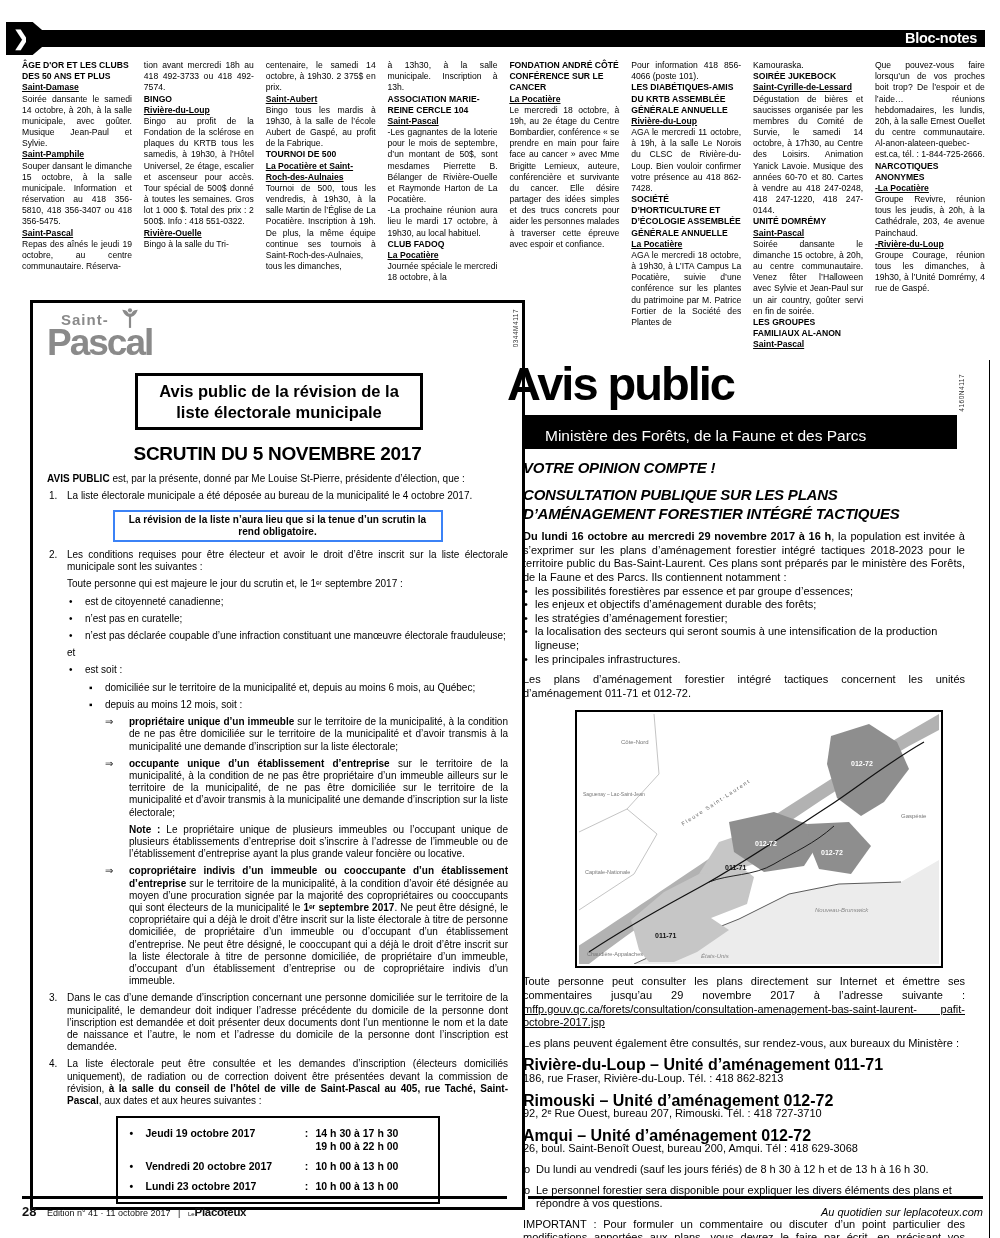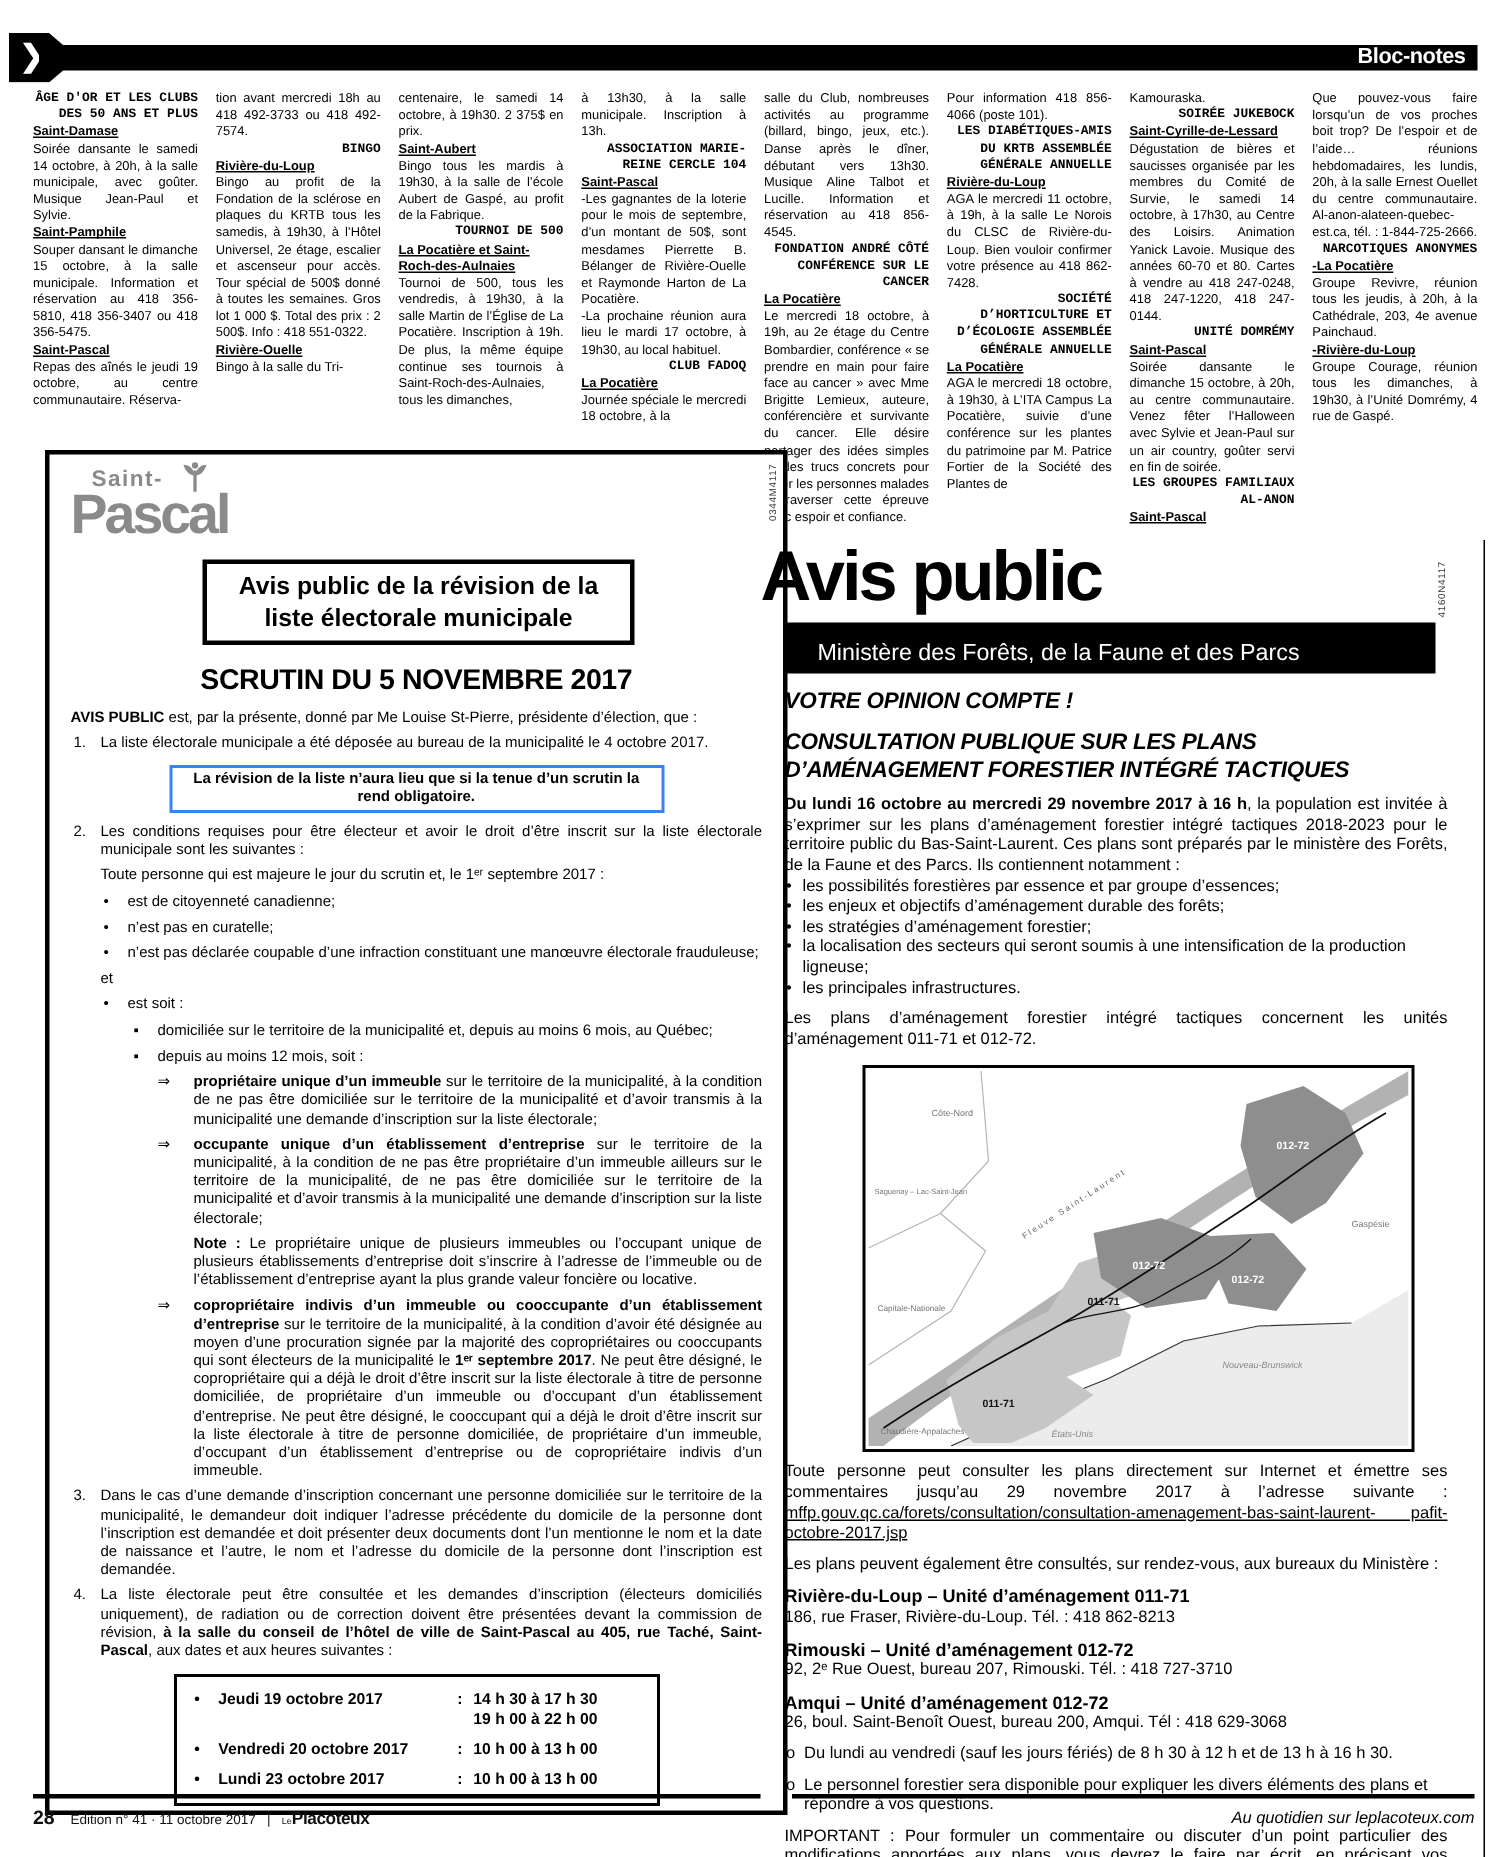--- a/index.html
+++ b/index.html
@@ -12,21 +12,21 @@
   .header-bar{position:absolute;left:26px;right:15px;top:30px;height:17px;background:#000;}
   .header-title{position:absolute;right:8px;top:0;color:#fff;font-weight:bold;font-size:14.5px;line-height:17px;letter-spacing:-0.3px;}
   .chevron-flag{position:absolute;left:6px;top:22px;width:46px;height:33px;background:#000;
       clip-path:polygon(0 0,58% 0,100% 50%,58% 100%,0 100%);}
   .chevron-glyph{position:absolute;left:7px;top:2px;color:#fff;font-size:20px;font-weight:bold;line-height:29px;}
 
   
   .top-cols{position:absolute;left:22px;top:60px;width:963px;display:flex;justify-content:space-between;}
   .col{width:110px;flex:0 0 110px;font-size:8.6px;line-height:1.3;}
   .col .blk{margin:0;}
-  .col .h{font-weight:bold;text-align:right;font-family:Liberation Mono, monospace;}
+  .col .h{font-weight:bold;text-align:left;}
   .col .sh{font-weight:bold;text-decoration:underline;}
   .col .body{text-align:justify;}
 
   
   .blk{position:relative;}
   .marker{position:absolute;left:0;}
 
   
   .left-ad{position:absolute;left:30px;top:300px;width:461px;height:888px;border:3px solid #000;background:#fff;padding:8px 14px;box-sizing:content-box;overflow:hidden;}
   .vert-code{position:absolute;writing-mode:vertical-rl;transform:rotate(180deg);font-size:6.5px;color:#333;letter-spacing:0.5px;}
@@ -66,21 +66,21 @@
   .ra-title{font-size:47px;font-weight:bold;letter-spacing:-2px;line-height:1;}
   .ra-bar{margin:8px 0 0 16px;width:434px;box-sizing:border-box;background:#000;color:#fff;font-size:15.5px;padding:12px 4px 4px 22px;}
   .ra-sub{font-weight:bold;font-style:italic;font-size:15px;margin:10px 0 0 16px;letter-spacing:-0.2px;line-height:1.25;}
   .ra-sub2{margin-top:8px;width:440px;}
   .ra-body{font-size:11px;line-height:13.6px;margin:7px 0 0 16px;width:442px;}
   .ra-body .blk{margin-top:7px;}
   .ra-body .p{text-align:justify;}
   .ra-body .bullet{padding-left:12px;margin-top:0;}
   .ra-body .bullet .marker{left:1px;}
   .ra-body .bullet:first-of-type{margin-top:7px;}
-  .ra-body .office-name{font-weight:bold;font-size:12px;margin-top:8px;}
+  .ra-body .office-name{font-weight:bold;font-size:16px;margin-top:8px;}
   .ra-body .office-addr{margin-top:0;}
   .ra-body .obullet{padding-left:13px;}
   .ra-body .obullet .marker{left:1px;}
   .map-box{border:2px solid #000;width:364px;height:254px;margin:10px 0 0 68px;background:#fff;}
   .map-svg{display:block;width:360px;height:250px;margin:2px;}
 
   
   .foot-rule{position:absolute;top:1196px;height:3px;background:#000;}
   .fr-left{left:22px;width:485px;}
   .fr-right{left:528px;width:455px;}
@@ -131,21 +131,20 @@
       <div class="blk body"><span>à 13h30, à la salle municipale.  Inscription à 13h.</span></div>
       <div class="blk h"><span>ASSOCIATION MARIE-REINE CERCLE 104</span></div>
       <div class="blk sh"><span>Saint-Pascal</span></div>
       <div class="blk body"><span>-Les gagnantes de la loterie pour le mois de septembre, d’un montant de 50$, sont mesdames Pierrette B. Bélanger de Rivière-Ouelle et Raymonde Harton de La Pocatière.</span></div>
       <div class="blk body"><span>-La prochaine réunion aura lieu le mardi 17 octobre, à 19h30, au local habituel.</span></div>
       <div class="blk h"><span>CLUB FADOQ</span></div>
       <div class="blk sh"><span>La Pocatière</span></div>
       <div class="blk body"><span>Journée spéciale le mercredi 18 octobre, à la</span></div>
     </div>
   <div class="col">
-      <div class="blk body"><span>salle du Club, nombreuses activités au programme (billard, bingo, jeux, etc.). Danse après le dîner, débutant vers 13h30. Musique Aline Talbot et Lucille. Information et réservation au 418 856-4545.</span></div>
       <div class="blk h"><span>FONDATION ANDRÉ CÔTÉ CONFÉRENCE SUR LE CANCER</span></div>
       <div class="blk sh"><span>La Pocatière</span></div>
       <div class="blk body"><span>Le mercredi 18 octobre, à 19h, au 2e étage du Centre Bombardier, conférence « se prendre en main pour faire face au cancer » avec Mme Brigitte Lemieux, auteure, conférencière et survivante du cancer.  Elle désire partager des idées simples et des trucs concrets pour aider les personnes malades à traverser cette épreuve avec espoir et confiance.</span></div>
     </div>
   <div class="col">
       <div class="blk body"><span>Pour information 418 856-4066 (poste 101).</span></div>
       <div class="blk h"><span>LES DIABÉTIQUES-AMIS DU KRTB ASSEMBLÉE GÉNÉRALE ANNUELLE</span></div>
       <div class="blk sh"><span>Rivière-du-Loup</span></div>
       <div class="blk body"><span>AGA le mercredi 11 octobre, à 19h, à la salle Le Norois du CLSC de Rivière-du-Loup.  Bien vouloir confirmer votre présence au 418 862-7428.</span></div>
       <div class="blk h"><span>SOCIÉTÉ D’HORTICULTURE ET D’ÉCOLOGIE ASSEMBLÉE GÉNÉRALE ANNUELLE</span></div>

